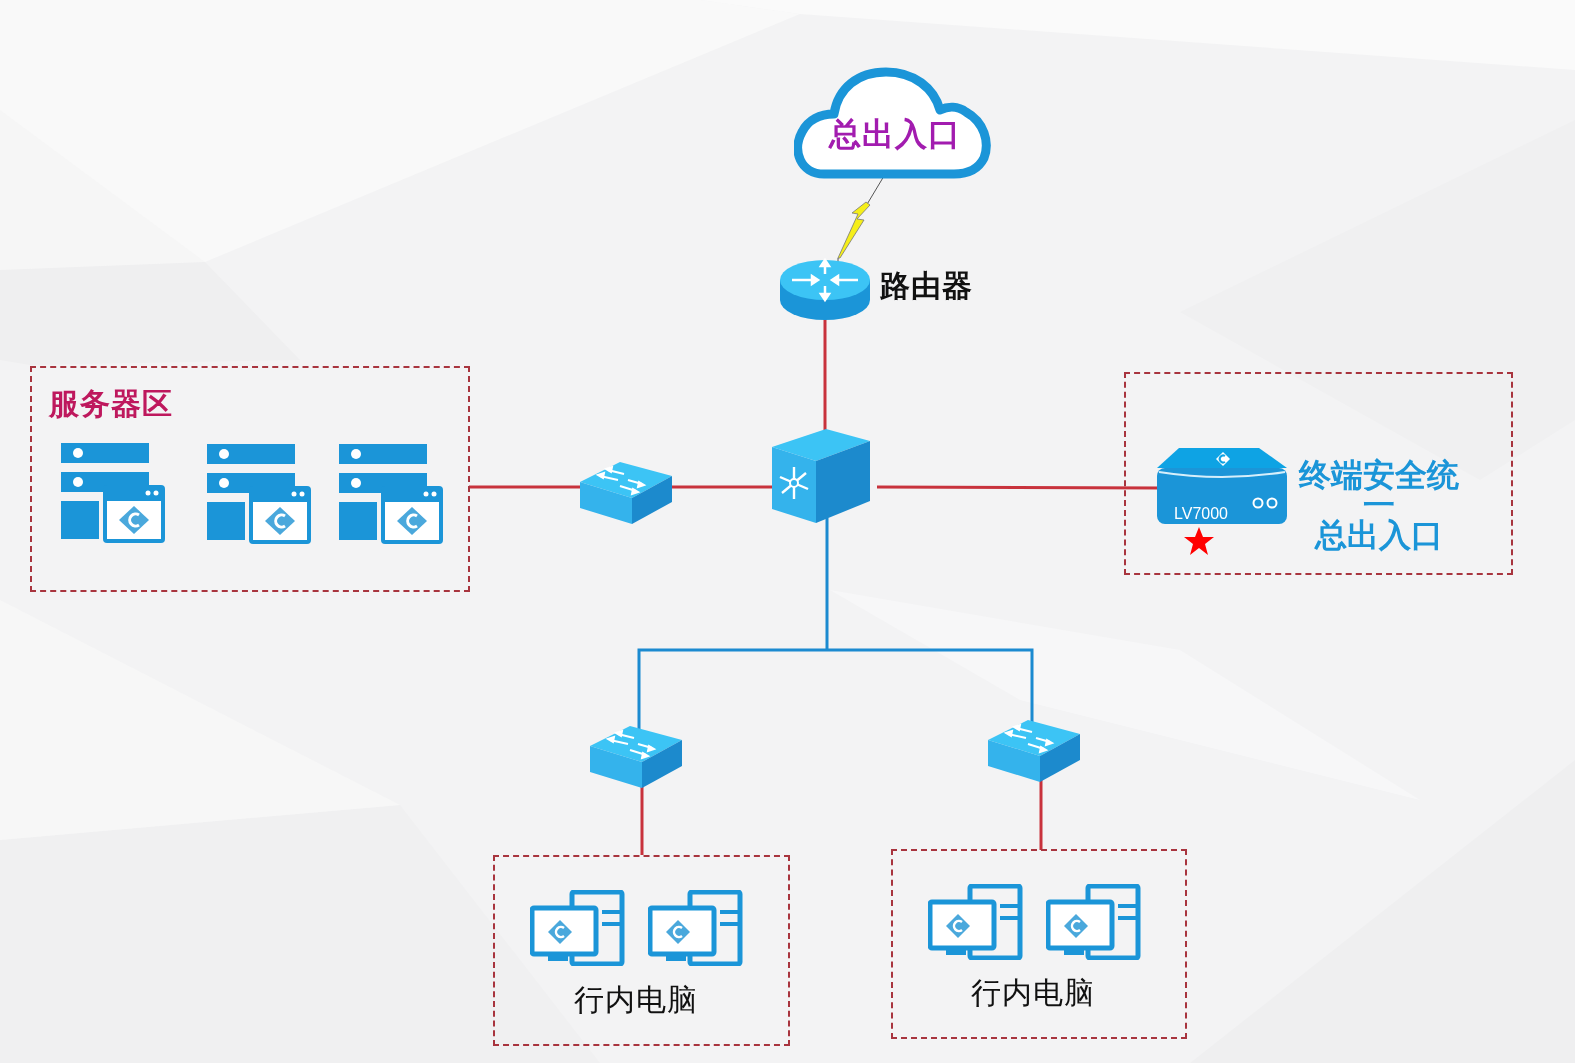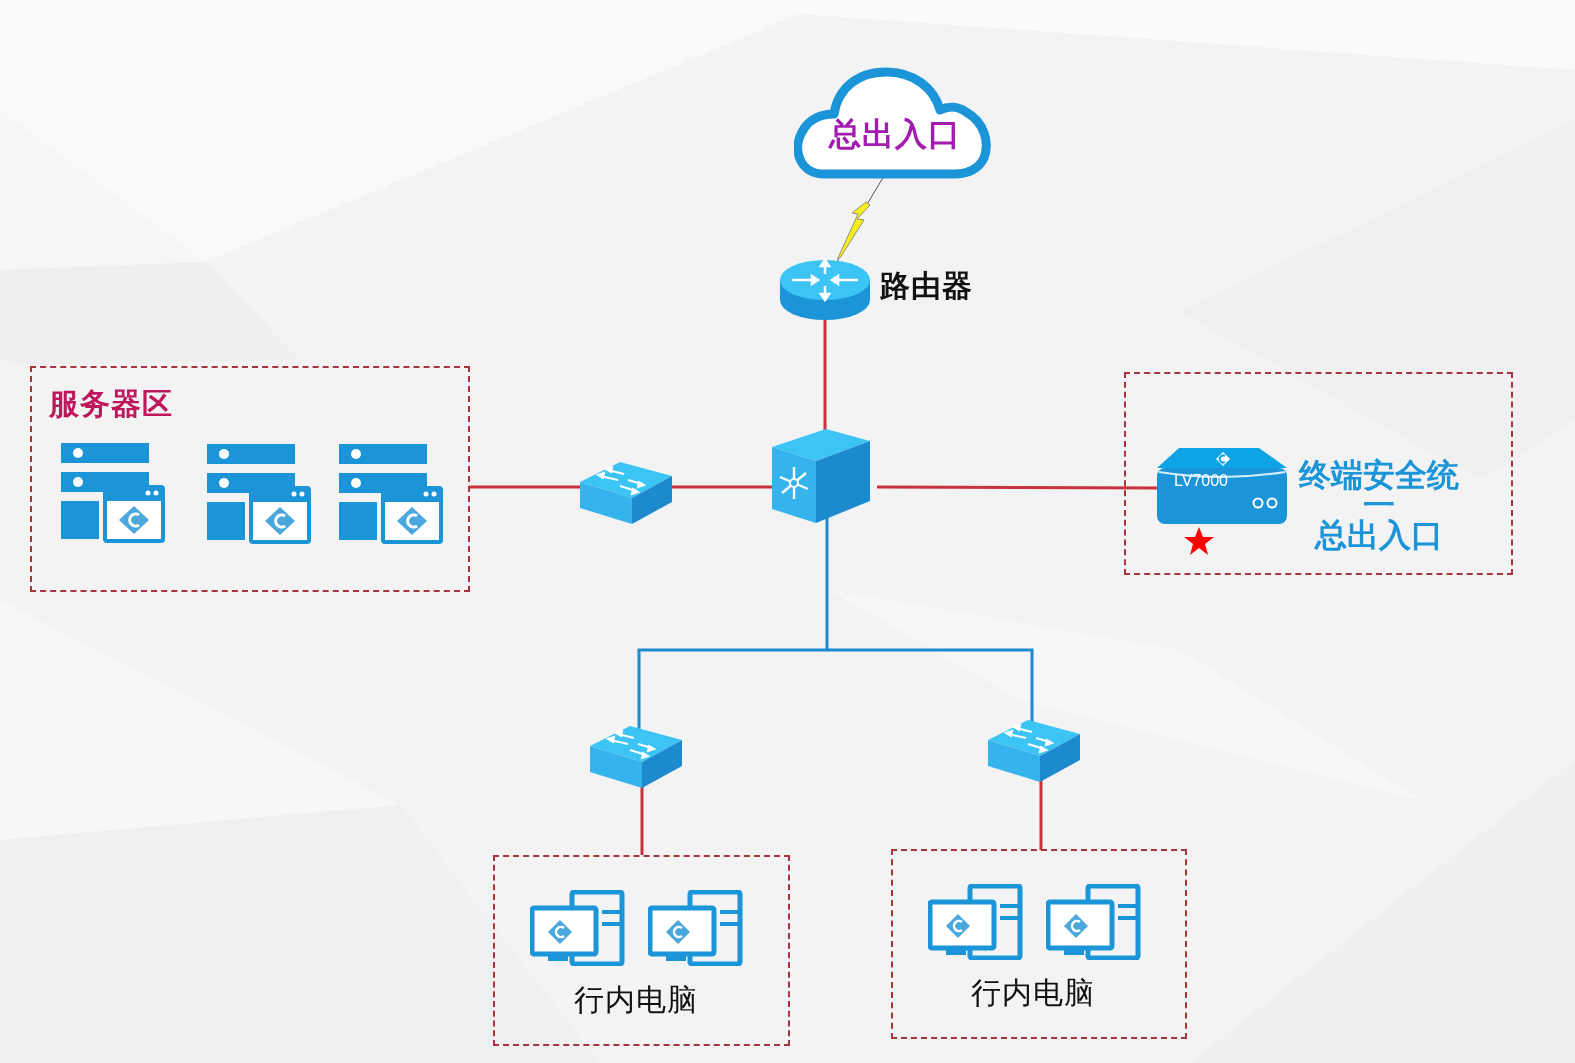--- a/index.html
+++ b/index.html
@@ -183,21 +183,21 @@
 <div class="zone" style="left:1124px;top:372px;width:389px;height:203px;"></div>
 <svg class="abs" style="left:1157px;top:448px;" width="132" height="76" viewBox="0 0 132 76">
   <polygon points="22,0 102,0 130,20 0,20" fill="#0ea3e4"></polygon>
   <rect x="0" y="20" width="130" height="56" rx="8" fill="#1b95d8"></rect>
   <path d="M2,24 Q65,34 128,24" fill="none" stroke="#d6effb" stroke-width="2"></path>
   <polygon points="66,4 73,11 66,18 59,11" fill="#fff"></polygon>
   <path d="M68,8 A3.5,3.5 0 1 0 68,14" fill="none" stroke="#0ea3e4" stroke-width="2"></path>
   <circle cx="101" cy="55" r="4.5" fill="none" stroke="#fff" stroke-width="2"></circle>
   <circle cx="115" cy="55" r="4.5" fill="none" stroke="#fff" stroke-width="2"></circle>
 </svg>
-<div class="dev-model" style="left:1174px;top:472px;">LV7000</div>
+<div class="dev-model" style="left:1174px;top:505px;">LV7000</div>
 <svg class="abs" style="left:1183px;top:526px;" width="32" height="30" viewBox="0 0 32 30">
   <polygon points="16,1 20,11 31,11 22,18 25,29 16,22 7,29 10,18 1,11 12,11" fill="#ff0000"></polygon>
 </svg>
 <div class="label-blue" style="left:1296px;top:460px;width:166px;">
   <div>终端安全统一</div>
   <div>总出入口</div>
 </div>
 
 <div class="zone" style="left:493px;top:855px;width:297px;height:191px;"></div>
 <svg class="abs" style="left:530px;top:890px;" width="96" height="76" viewBox="0 0 96 76">

